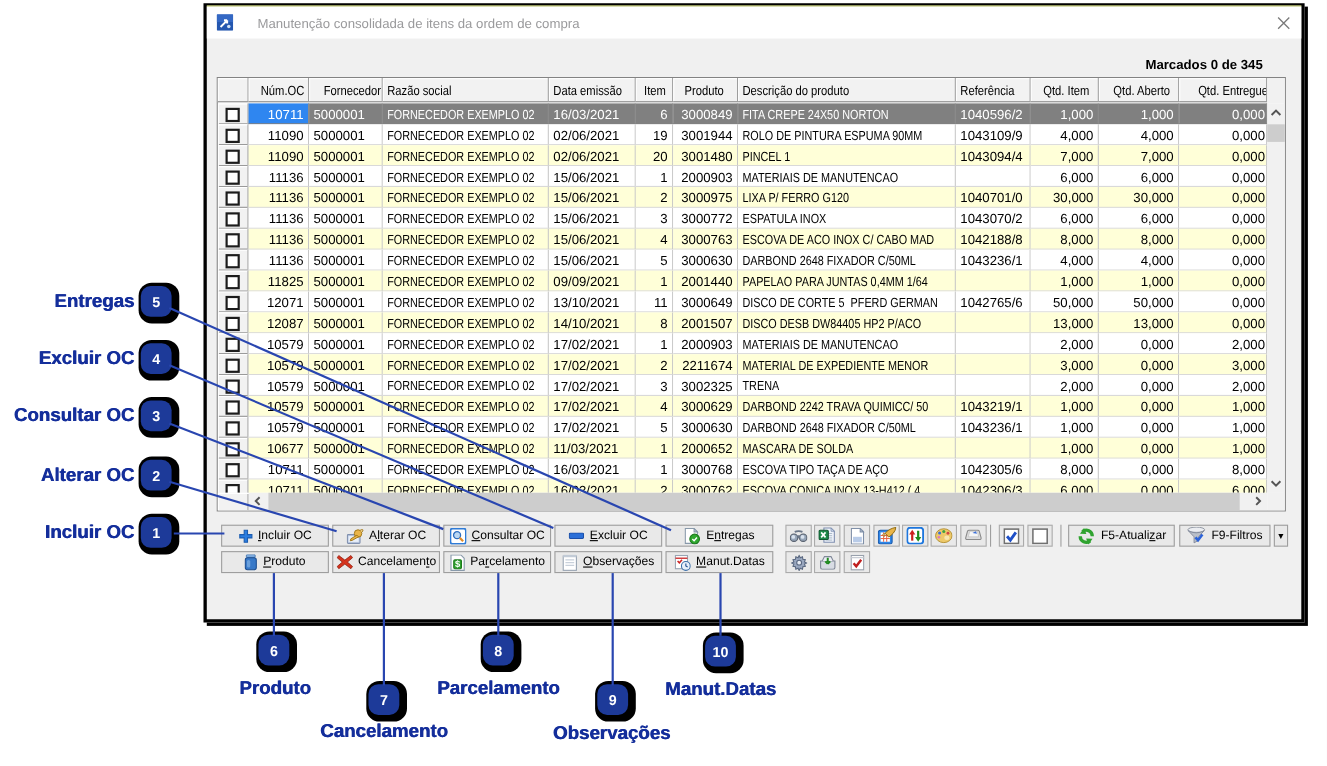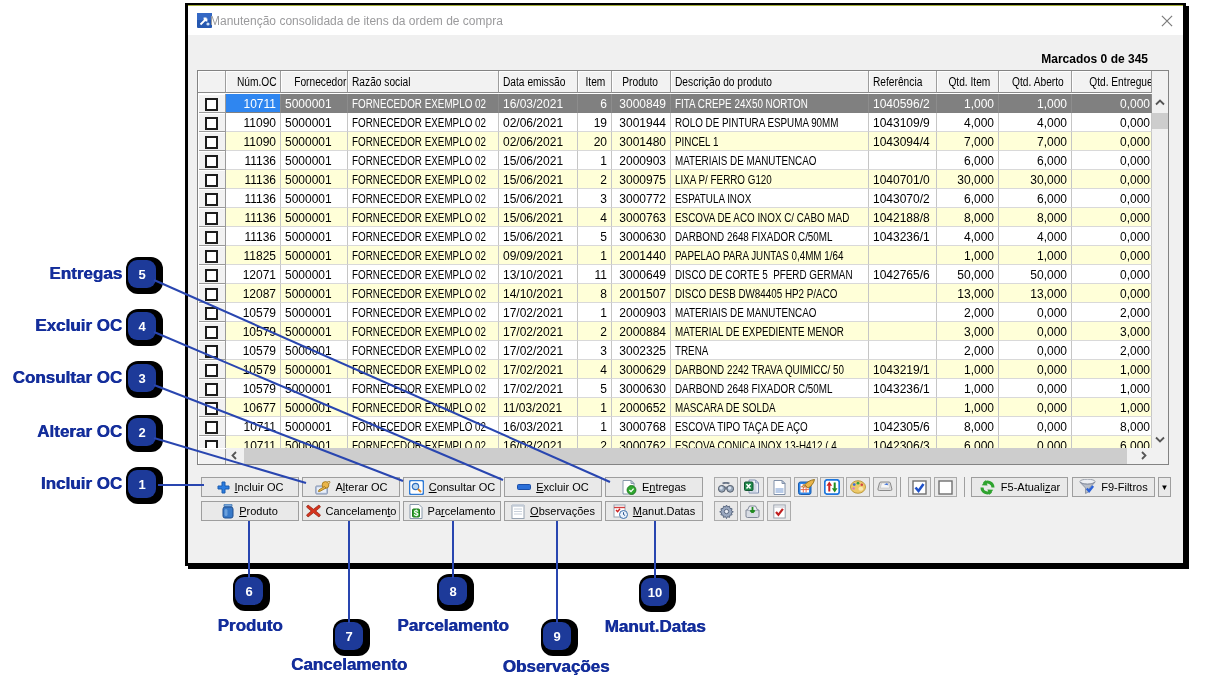--- a/index.html
+++ b/index.html
@@ -1,20 +1,20 @@
 <!DOCTYPE html>
 <html><head><meta charset="utf-8">
 <style>
 *{margin:0;padding:0;box-sizing:border-box}
 html,body{width:1206px;height:696px;background:#fff;font-family:"Liberation Sans",sans-serif;overflow:hidden;position:relative}
 .abs{position:absolute}
 .win{position:absolute;left:185px;top:3px;width:1001px;height:563px;background:#f0f0f0;border:3px solid #000;border-top-width:2px;box-shadow:3px 3px 0 #000}
 .wintop{position:absolute;left:0;top:0;width:100%;height:1px;background:#a7b13c}
 .titlebar{position:absolute;left:0;top:1px;width:100%;height:29px;background:#fff}
-.title{position:absolute;left:22px;top:8px;font-size:12px;color:#9a9a9c}
+.title{position:absolute;left:46px;top:8px;font-size:12px;color:#9a9a9c}
 .closex{position:absolute;right:10px;top:9px;width:12px;height:12px}
 
 .grid{position:absolute;left:9px;top:65px;width:972px;height:395px;border:1px solid #838383;background:#fff}
 .hdr{position:absolute;top:0;left:0;height:22px;font-size:12px;color:#000;display:flex}
 .h{background:#f2f2f2;border-right:1px solid #9d9d9d;border-bottom:1px solid #8a8a8a;box-shadow:inset 1px 1px 0 #fdfdfd;padding:4px 20px 0 4px;white-space:nowrap;overflow:hidden}
 .h span{display:inline-block;transform:scaleX(0.85);transform-origin:0 50%}
 .h.ra span{transform-origin:100% 50%}
 .row{position:absolute;left:28px;height:19px;display:flex;font-size:12px;white-space:nowrap}
 .c{padding:3px 4px 0 4px;border-right:1px solid #c6c6c6;border-bottom:1px solid #d9d9d9;overflow:hidden;white-space:nowrap}
 .tx{display:inline-block;transform:scaleX(0.82);transform-origin:0 50%}
@@ -271,21 +271,21 @@
         </div>
 <div class="fixcell" style="top:251px">
           <div class="cb"></div>
         </div>
         <div class="row ry" style="top:251px">
           <div class="c c1">10579</div>
           <div class="c c2">5000001</div>
           <div class="c c3"><span class="tx">FORNECEDOR EXEMPLO 02</span></div>
           <div class="c c4">17/02/2021</div>
           <div class="c c5">2</div>
-          <div class="c c6">2000884</div>
+          <div class="c c6">2211674</div>
           <div class="c c7"><span class="tx">MATERIAL DE EXPEDIENTE MENOR</span></div>
           <div class="c c8"></div>
           <div class="c c9">3,000</div>
           <div class="c c10">0,000</div>
           <div class="c c11"><span>3,000</span></div>
         </div>
 <div class="fixcell" style="top:270px">
           <div class="cb"></div>
         </div>
         <div class="row rw" style="top:270px">

